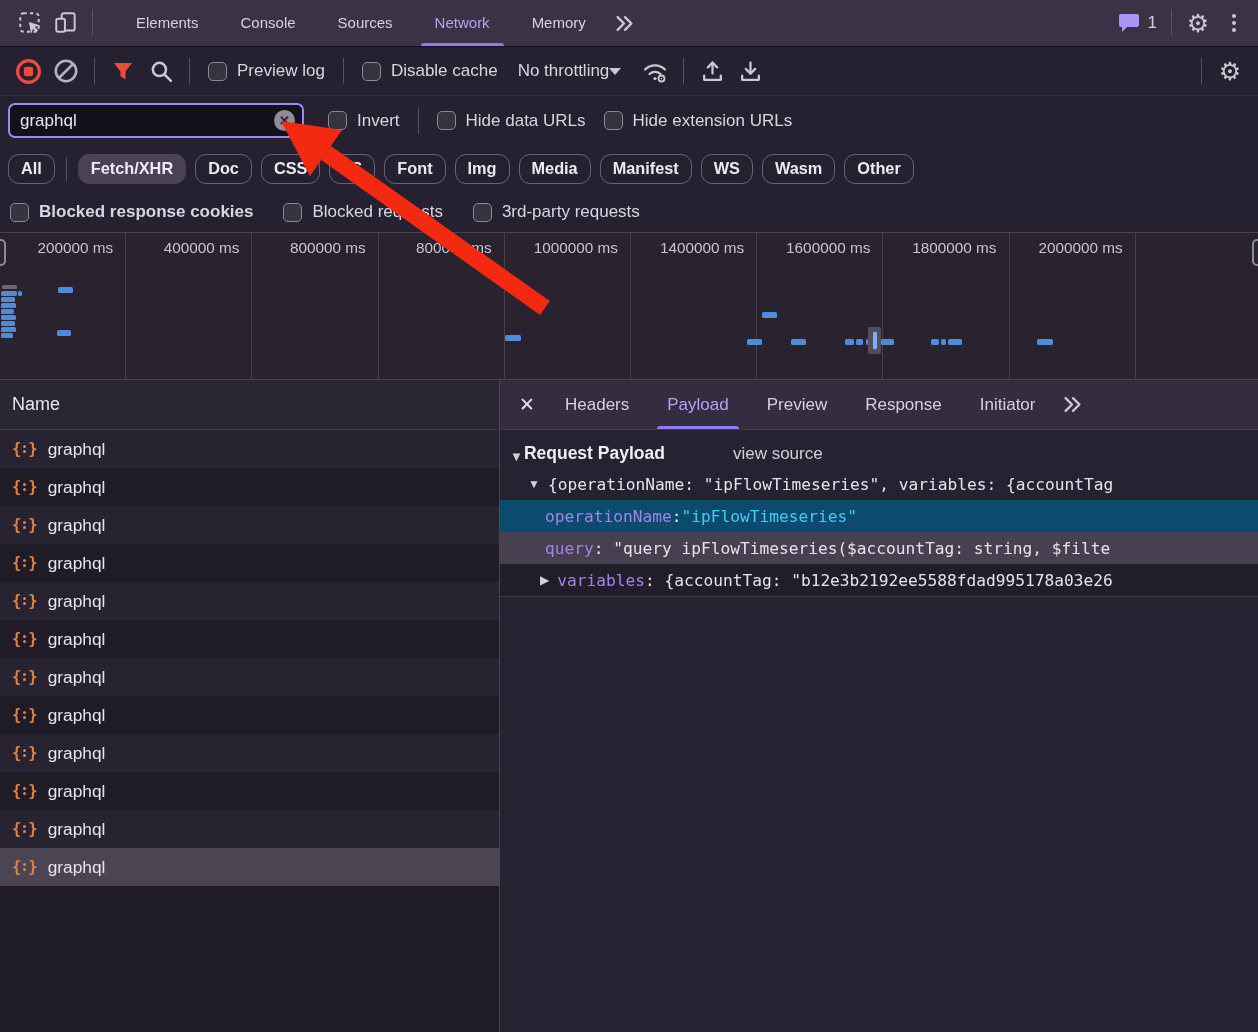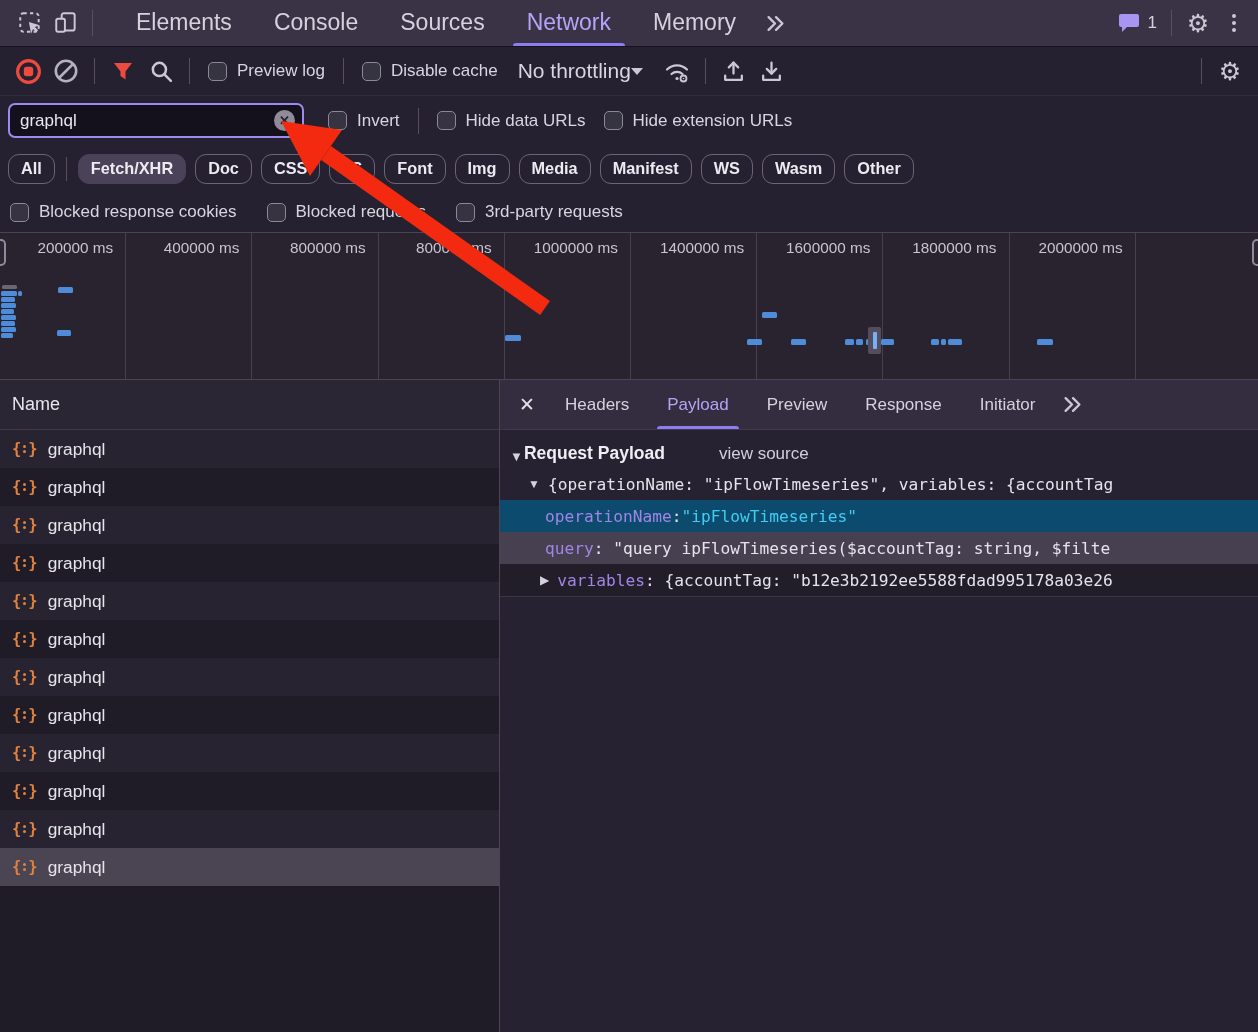--- a/index.html
+++ b/index.html
@@ -9,34 +9,34 @@
     background:#272231; font-family:"Liberation Sans", sans-serif;
     color:#d6d2dd; display:flex; flex-direction:column; user-select:none;
   }
   
   .topbar { height:47px; flex:none; background:#3a3346; display:flex; align-items:center;
             padding-left:12px; border-bottom:1px solid #151120; }
   .icon-btn { width:36px; height:36px; display:flex; align-items:center; justify-content:center; color:#cbc7d4; cursor:pointer; flex:none; }
   .vdiv { width:1px; height:26px; background:#565060; margin:0 8px; flex:none; }
   .vdiv.short { height:24px; margin:0 2px; }
   .tabs { display:flex; height:100%; margin-left:14px; }
-  .tab { padding:0 21px; line-height:45px; font-size:23px; color:#d6d2dd; position:relative; cursor:pointer; white-space:nowrap; }
+  .tab { padding:0 21px; line-height:45px; font-size:15px; color:#d6d2dd; position:relative; cursor:pointer; white-space:nowrap; }
   .tab.active { color:#b4a4f8; }
   .tab.active::after { content:""; position:absolute; left:7px; right:7px; bottom:0; height:3px; background:#8f7cf0; border-radius:3px 3px 0 0; }
   .topbar-spacer { flex:1; }
   .issues { display:flex; align-items:center; gap:7px; font-size:17px; color:#d6d2dd; margin-right:6px; cursor:pointer; }
   .kebab { display:flex; flex-direction:column; gap:3px; }
   .kebab i { width:4px; height:4px; border-radius:50%; background:#cbc7d4; }
   .gear-glyph { font-size:25px; line-height:1; color:#cbc7d4; }
   
   .toolbar2 { height:49px; flex:none; background:#262130; display:flex; align-items:center;
               padding:0 10px; gap:2px; border-bottom:1px solid #312c3b; }
   .check { display:flex; align-items:center; font-size:17px; color:#d9d5e0; white-space:nowrap; cursor:pointer; }
   .cb { width:19px; height:19px; border:1.5px solid #8d8797; border-radius:5px; background:#353440; margin-right:10px; flex:none; }
-  .throttle { display:flex; align-items:center; font-size:21px; color:#d9d5e0; margin:0 14px 0 10px; cursor:pointer; }
+  .throttle { display:flex; align-items:center; font-size:17px; color:#d9d5e0; margin:0 14px 0 10px; cursor:pointer; }
   .caret-down { width:0; height:0; border-left:6px solid transparent; border-right:6px solid transparent; border-top:7px solid #cbc7d4; }
   
   .filterrow { height:49px; flex:none; background:#262130; display:flex; align-items:center; padding:0 8px; gap:6px; }
   .filter-input-wrap { position:relative; width:296px; height:35px; border:2px solid #9b8cf2; border-radius:7px;
                        background:#14101c; display:flex; align-items:center; flex:none; }
   .filter-input-wrap input { background:transparent; border:none; outline:none; color:#e9e6ee; font-size:17px;
                              font-family:inherit; width:100%; padding:0 34px 0 10px; }
   .clear-btn { position:absolute; right:7px; width:21px; height:21px; border-radius:50%; background:#8f8b99;
                color:#262230; font-size:13px; font-weight:bold; display:flex; align-items:center; justify-content:center; cursor:pointer; }
   .filterrow .check { margin-left:18px; }
@@ -77,21 +77,21 @@
   .detail-tabs { height:50px; flex:none; background:#332d3f; border-bottom:1px solid #3f3a49;
                  display:flex; align-items:center; padding:0 8px; }
   .close-x { width:38px; display:flex; align-items:center; justify-content:center; font-size:19px; color:#e3e0e8; cursor:pointer; }
   .dtab { padding:0 19px; line-height:49px; font-size:17px; color:#d6d2dd; position:relative; cursor:pointer; }
   .dtab.active { color:#b4a4f8; }
   .dtab.active::after { content:""; position:absolute; left:9px; right:9px; bottom:0; height:3px; background:#8f7cf0; border-radius:3px 3px 0 0; }
   .payload { flex:1; overflow:hidden; font-family:"DejaVu Sans Mono", monospace; }
   .pl-title { height:38px; display:flex; align-items:flex-end; padding:0 0 4px 10px; font-family:"Liberation Sans", sans-serif; }
   .pl-title .tri { margin-right:1px; }
   .pl-title b { font-size:17.5px; color:#f0edf4; }
-  .view-source { margin-left:54px; font-size:17px; color:#d3cfda; cursor:pointer; }
+  .view-source { margin-left:68px; font-size:17px; color:#d3cfda; cursor:pointer; }
   .tri { font-size:12px; color:#d6d2dd; font-family:"Liberation Sans", sans-serif; margin-right:8px; flex:none; }
   .pl-row { height:32px; display:flex; align-items:center; font-size:16.2px; white-space:nowrap; overflow:hidden; }
   .bg-alt { background:#0c4a6e; }
   .bg-selected { background:#474051; }
   .bg-dark { background:#211d29; }
   .seg-key { color:#a185e6; }
   .seg-cyan { color:#3fcdf2; }
   .seg-plain { color:#e6e3ec; }
   .pl-sep { height:1px; background:#3b3645; }
   
@@ -257,21 +257,21 @@
       <div class="chip">Media</div>
       <div class="chip">Manifest</div>
       <div class="chip">WS</div>
       <div class="chip">Wasm</div>
       <div class="chip">Other</div>
     </div>
 
   <div class="checkrow" id="filter-checks">
       <div class="check">
         <div class="cb" style="display: inline-block;"></div>
-        <div style="display: inline;">Blocked response cookies</div>
+        <div style="display: inline; font-weight: bold;">Blocked response cookies</div>
       </div>
       <div class="check">
         <div class="cb" style="display: inline-block;"></div>
         <div style="display: inline;">Blocked requests</div>
       </div>
       <div class="check">
         <div class="cb" style="display: inline-block;"></div>
         <div style="display: inline;">3rd-party requests</div>
       </div>
     </div>

